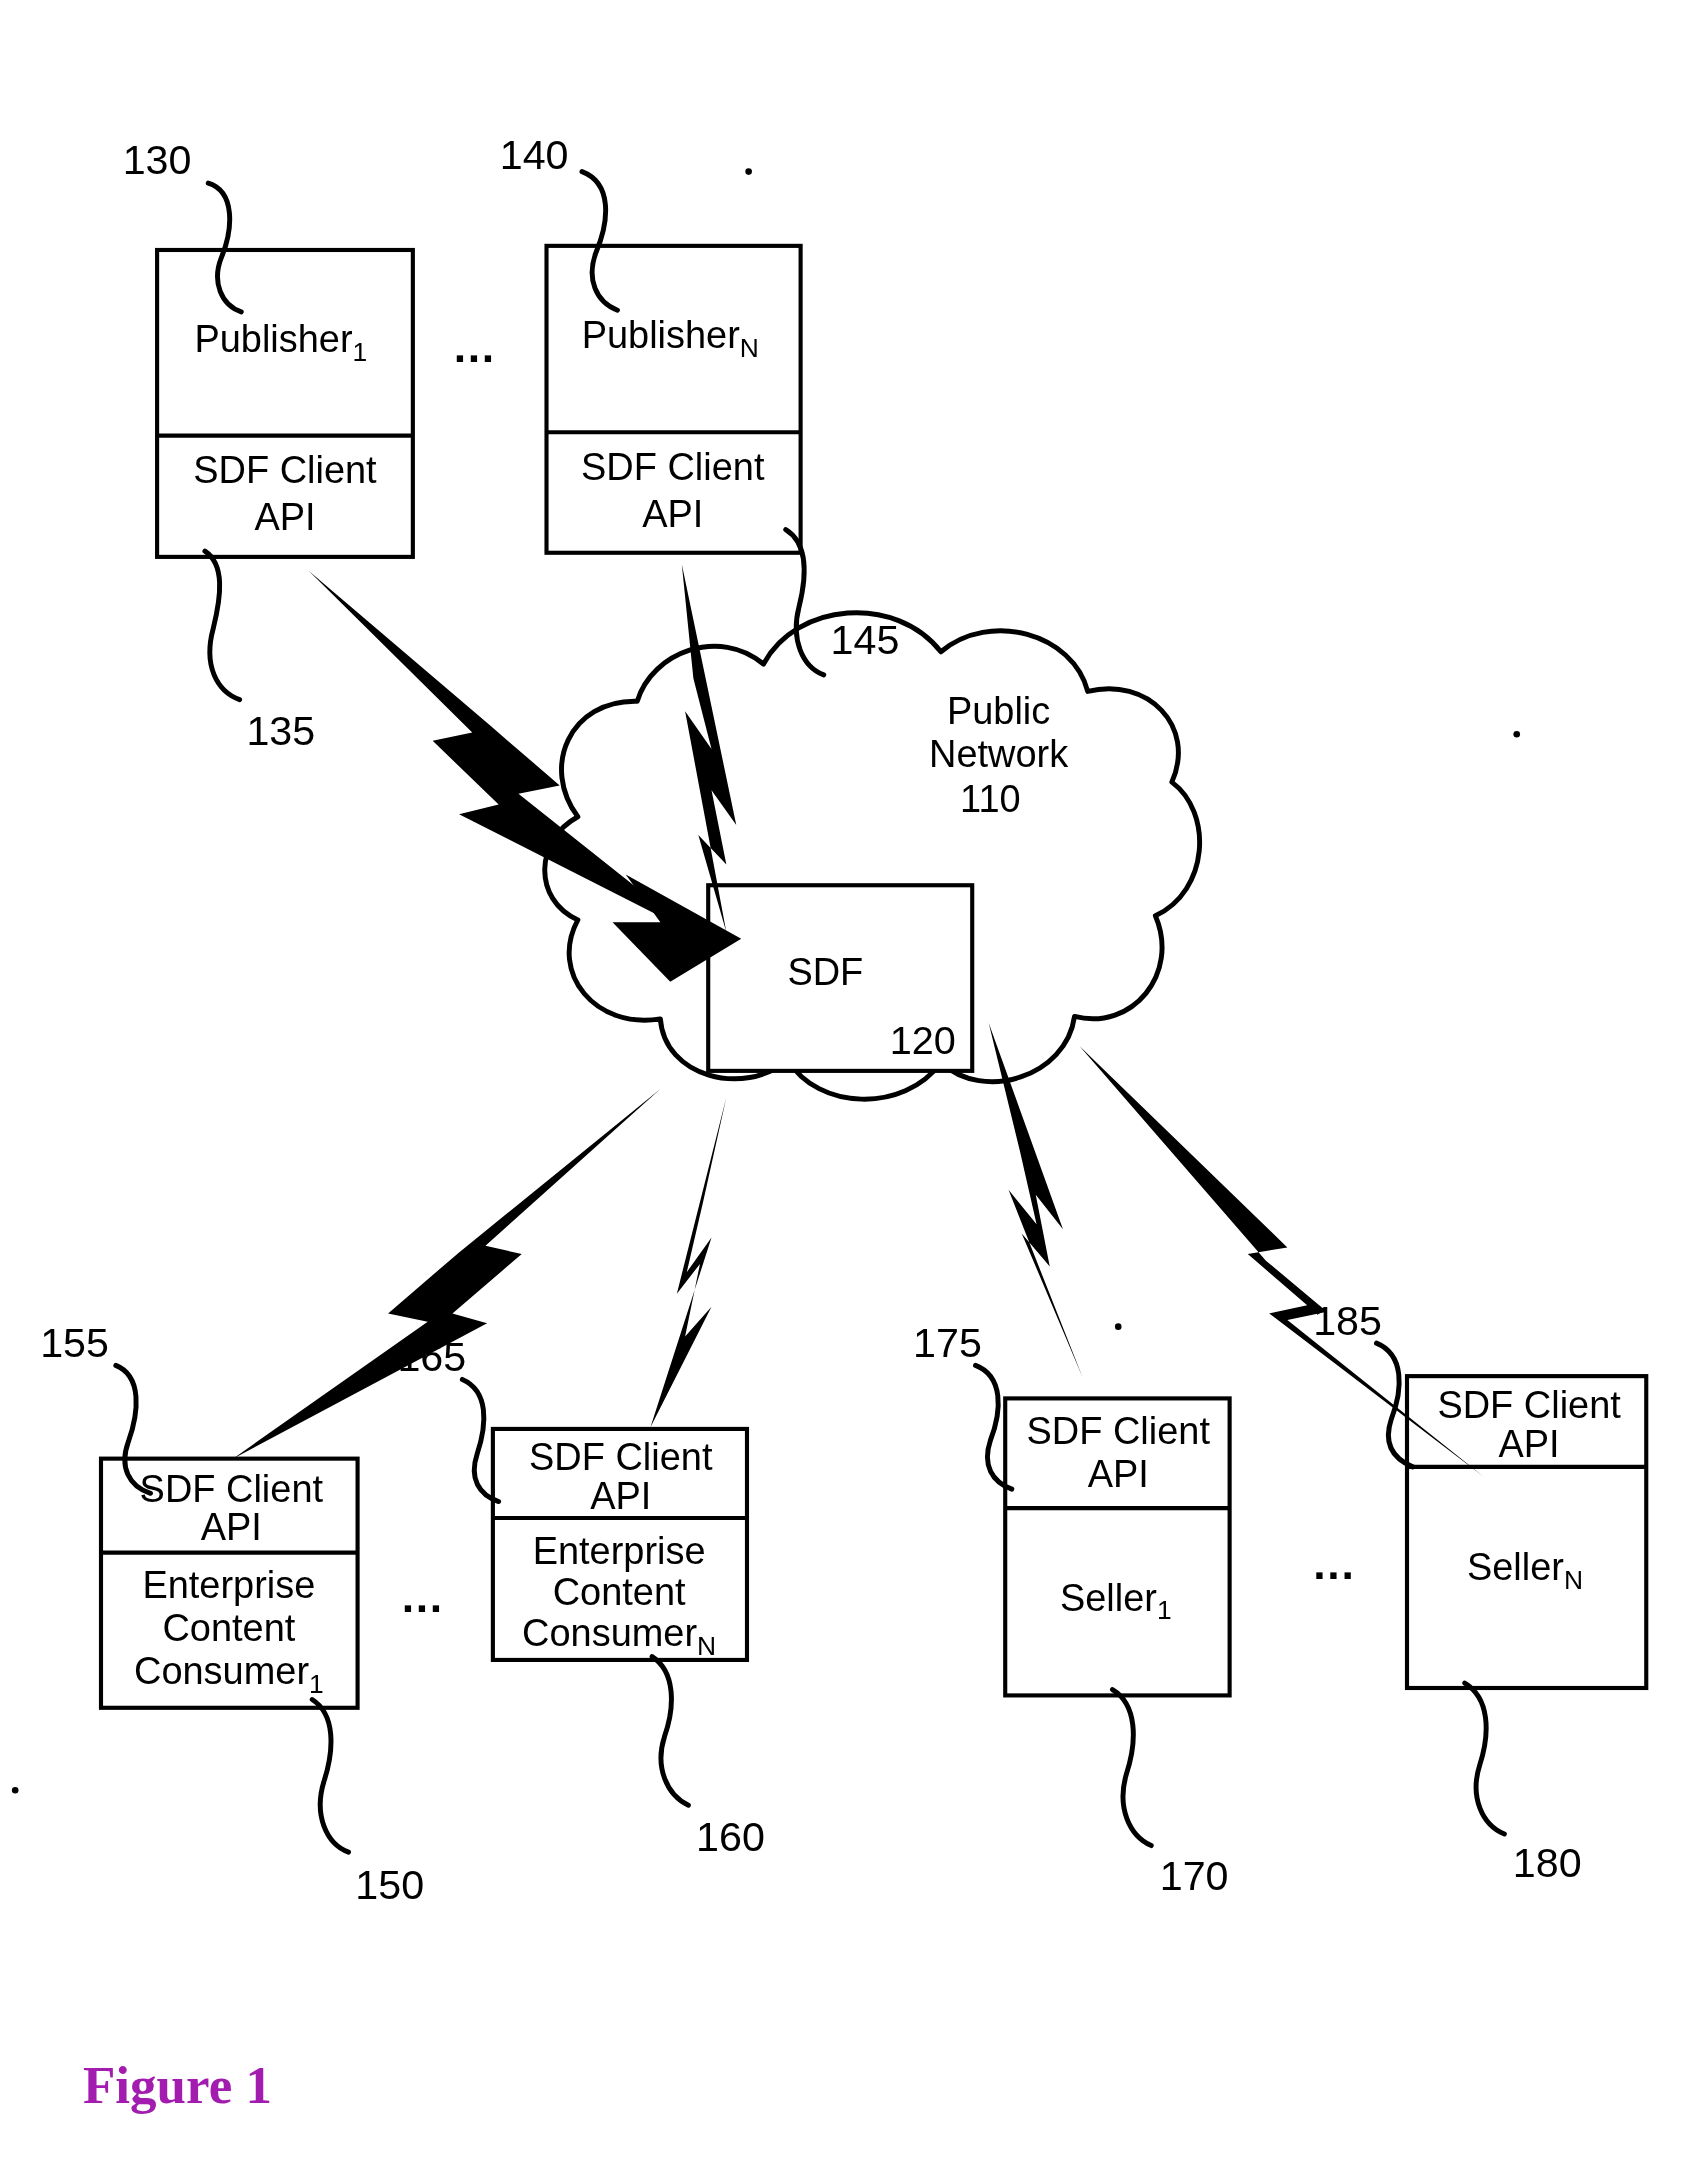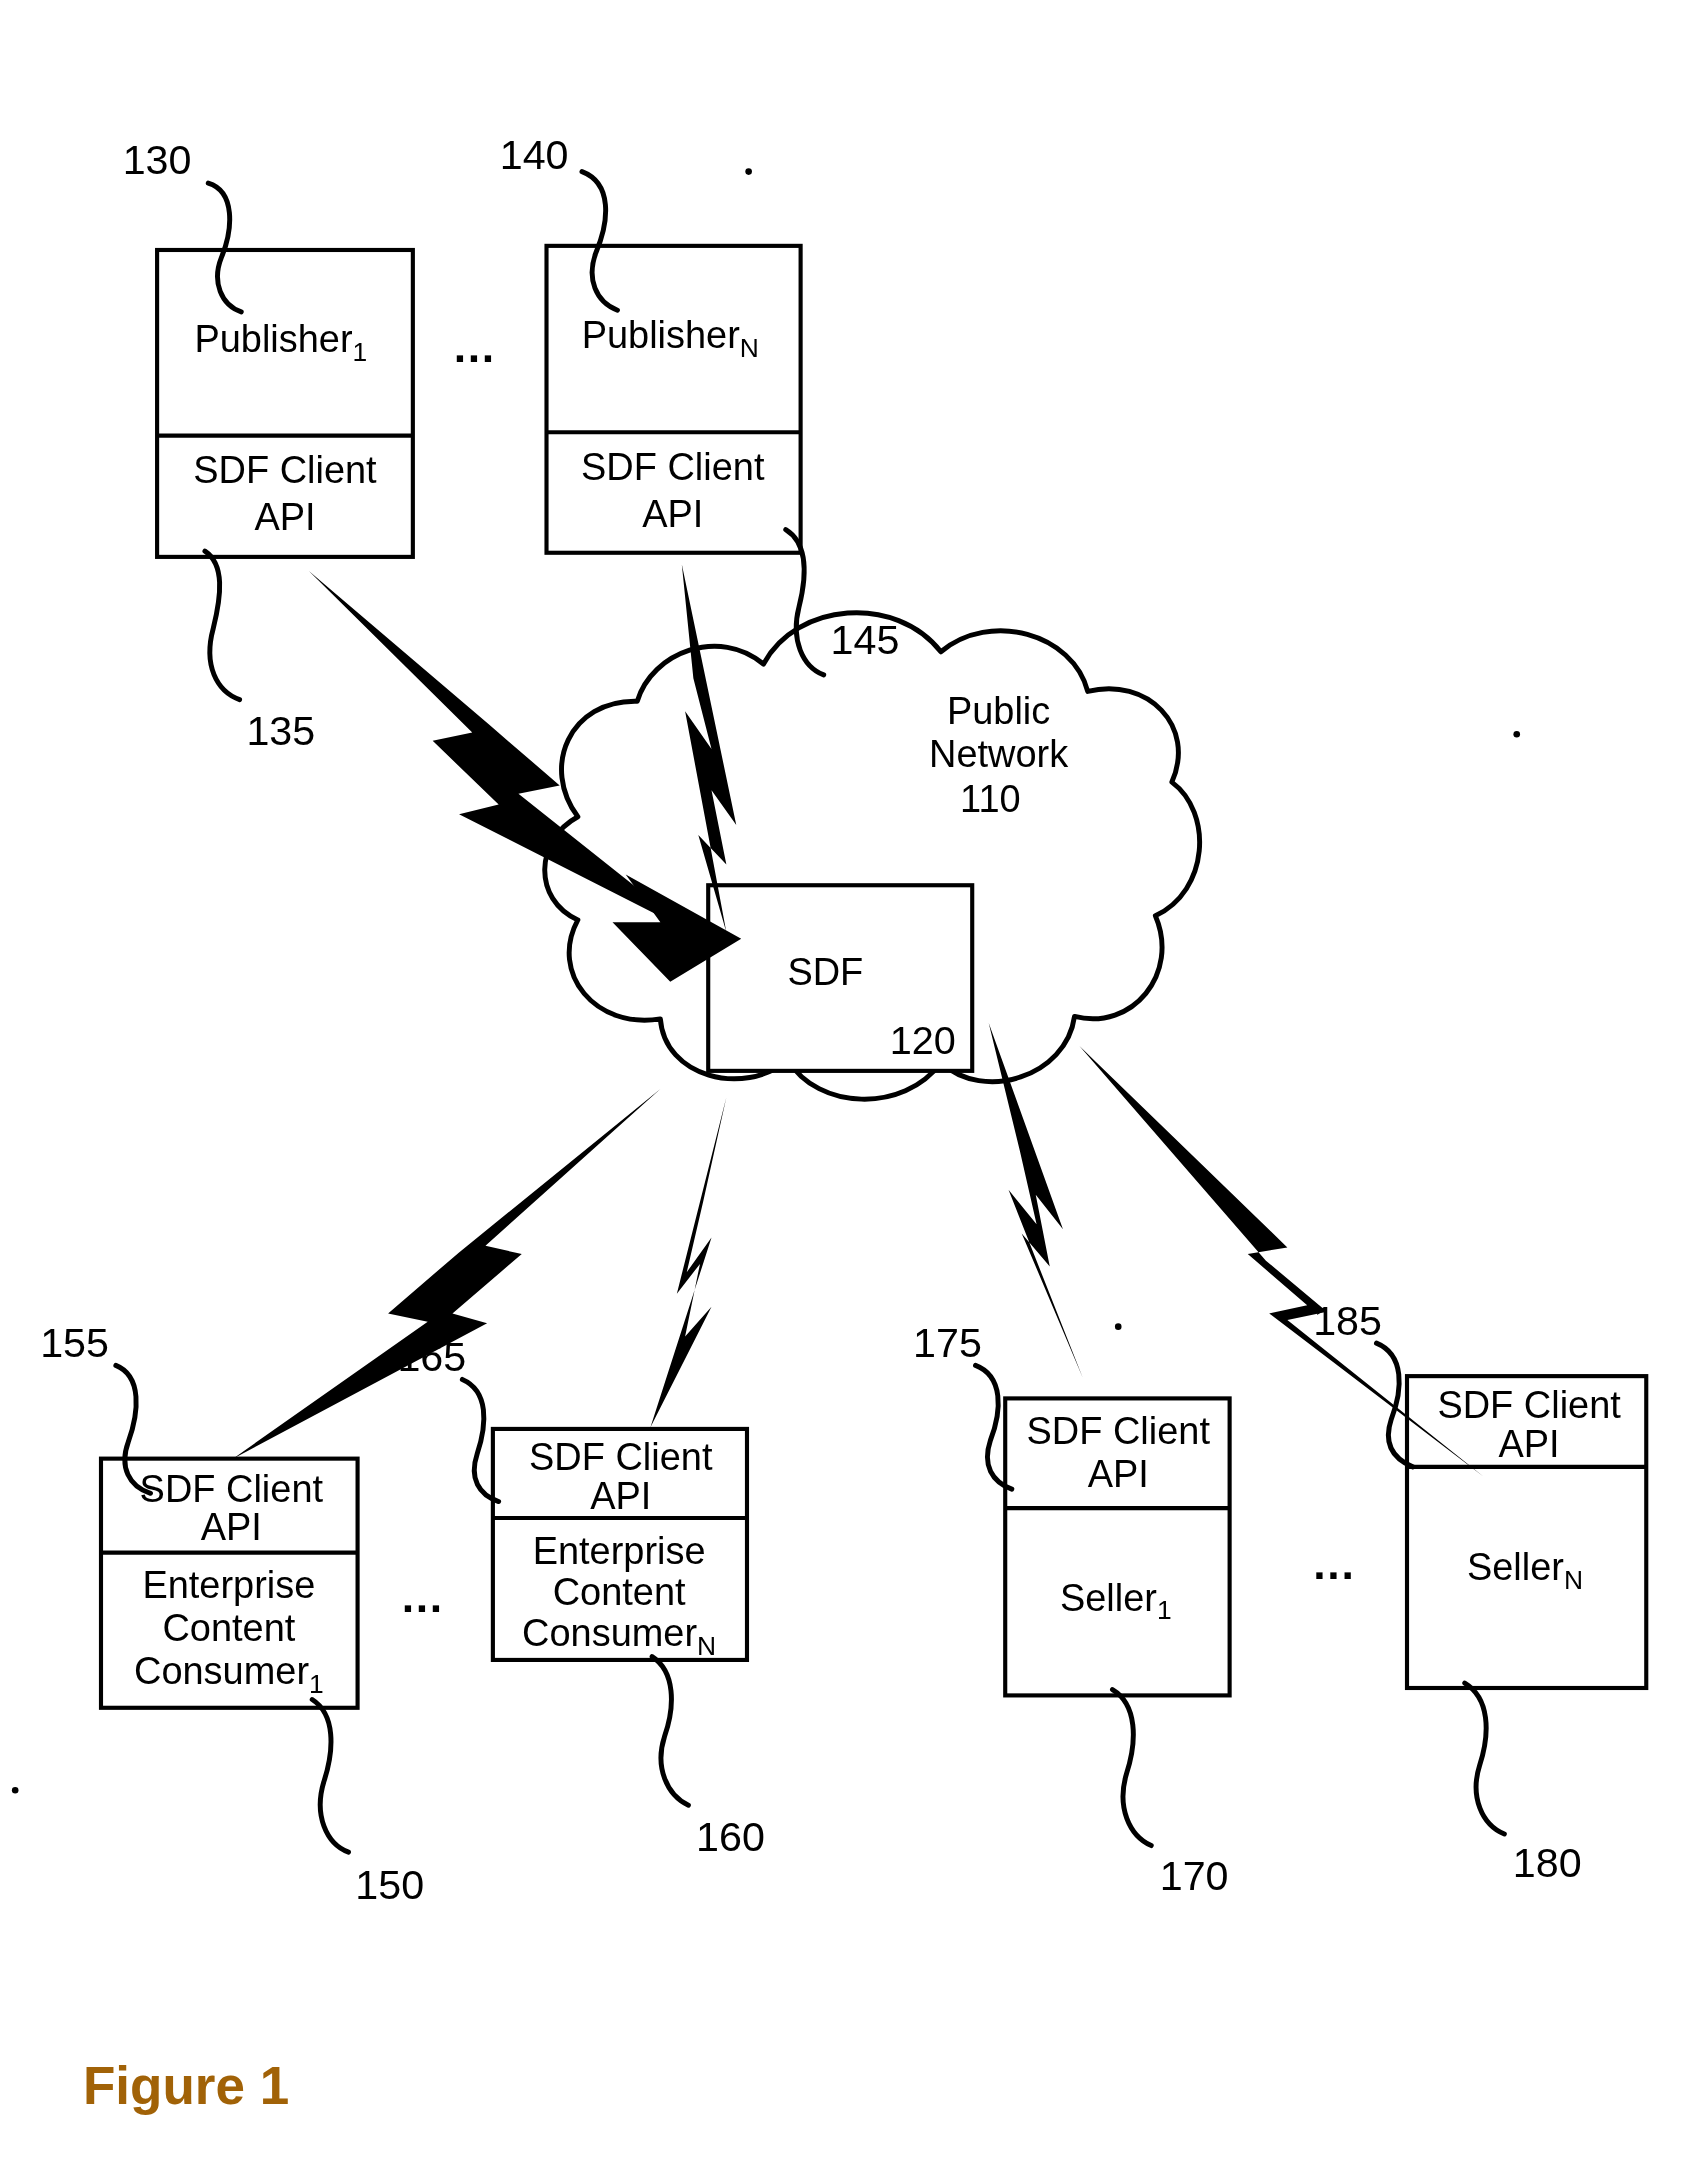--- a/index.html
+++ b/index.html
@@ -81,24 +81,24 @@
     font-family: "Liberation Sans", sans-serif;
     font-size: 54px;
     font-weight: bold;
     fill: #000000;
     text-anchor: middle;
     dominant-baseline: middle;
     letter-spacing: 2px;
   }
   .fig-caption {
     position: absolute;
-    font-family: Liberation Sans, sans-serif;
+    font-family: Liberation Serif, serif;
     font-size: 53px;
     font-weight: bold;
-    color: #a16207;
+    color: #a21caf;
     white-space: nowrap;
   }
   .stray-dot {
     fill: #000000;
   }
 </style>
 </head>
 <body>
 
 <div id="figure-root">

